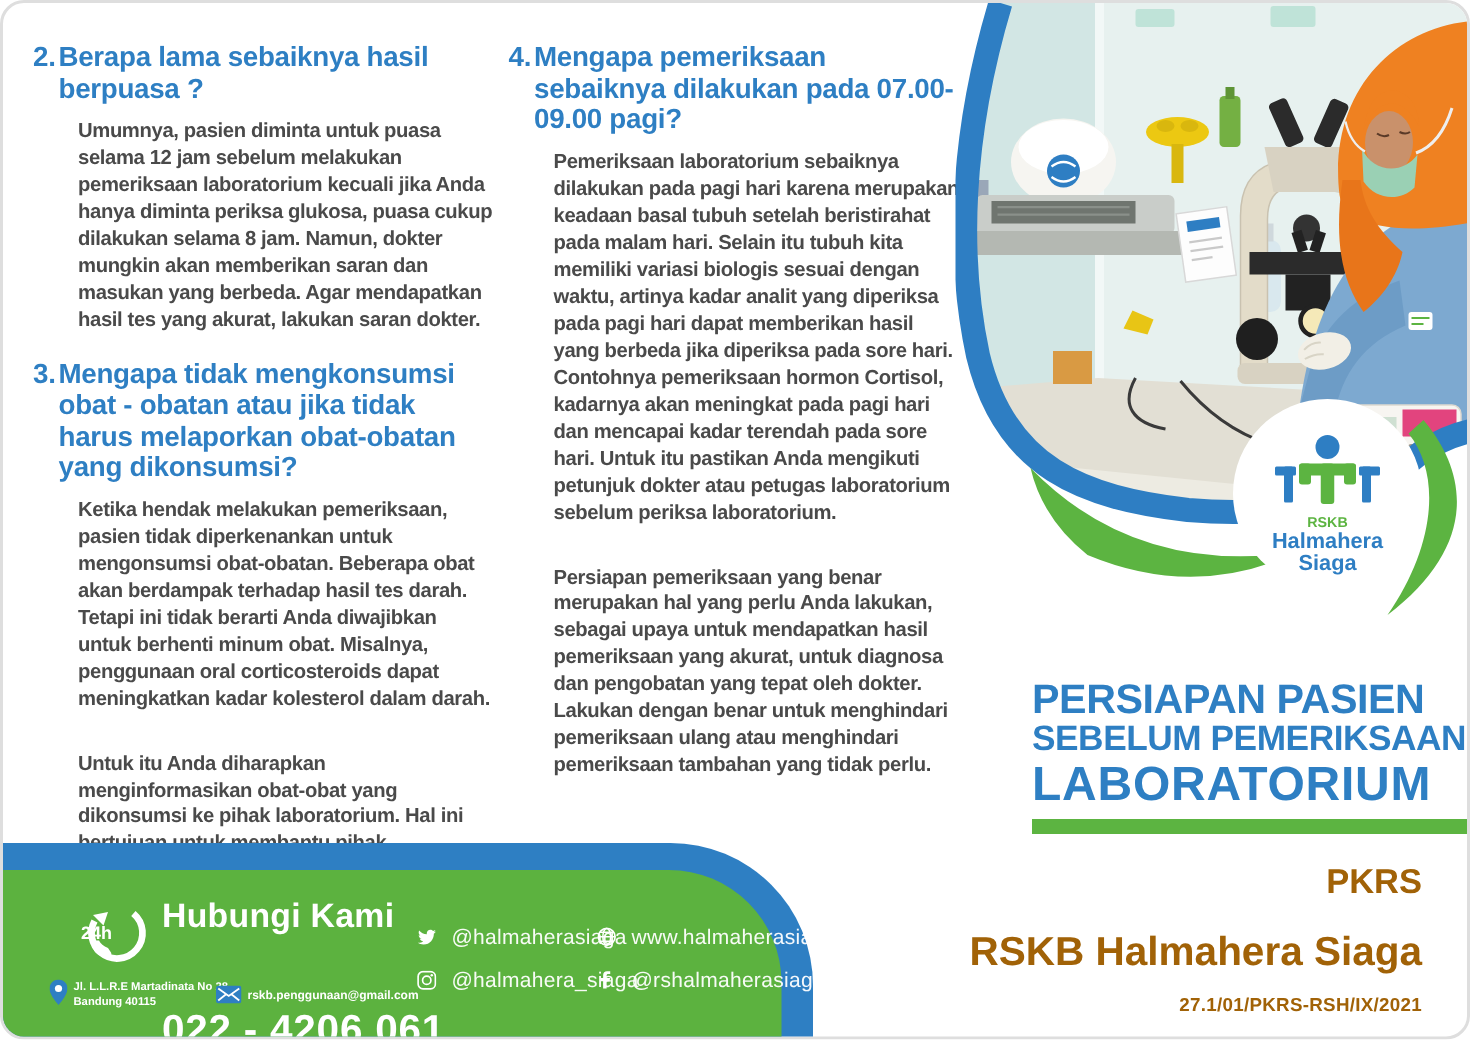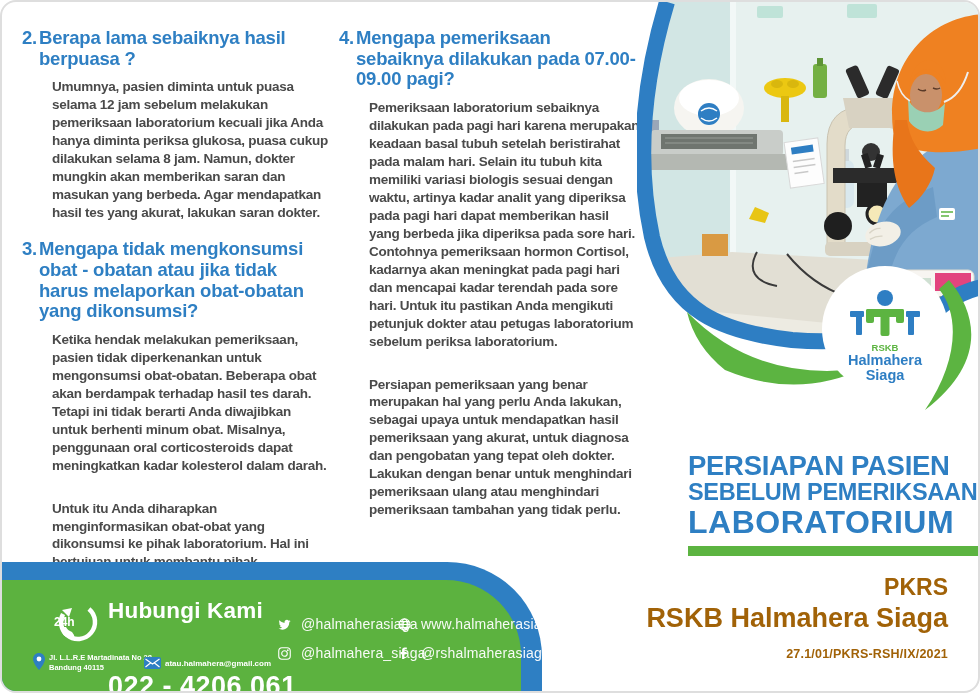--- a/index.html
+++ b/index.html
@@ -28,21 +28,21 @@
   .qa + .qa{margin-top:17px;}
   
   .photo-svg{position:absolute;left:635px;top:0;}
   .title-block{position:absolute;left:686px;top:449px;width:294px;color:#2e7fc3;font-weight:bold;}
   .title-l1{font-size:27.5px;line-height:1.06;letter-spacing:-0.3px;white-space:nowrap;}
   .title-l2{font-size:23.5px;line-height:1.1;letter-spacing:-0.3px;white-space:nowrap;}
   .title-l3{font-size:32px;line-height:1.04;letter-spacing:0.5px;white-space:nowrap;}
   .title-underline{width:294px;height:10px;background:#5cb441;margin-top:7px;}
   .pkrs-block{position:absolute;right:30px;top:572px;text-align:right;color:#a16207;font-weight:bold;}
   .pkrs-dept{font-size:23px;line-height:1.15;}
-  .pkrs-org{font-size:27px;line-height:1.2;margin-top:2px;}
+  .pkrs-org{font-size:27px;line-height:1.2;margin-top:18px;}
   .pkrs-doc{font-size:12.5px;margin-top:12px;letter-spacing:0.2px;}
   
   .footer-blue{
     position:absolute;left:0;top:560px;width:540px;height:133px;
     background:#2e7fc3;border-top-right-radius:95px;
   }
   .footer-green{
     position:absolute;left:0;top:578px;width:519px;height:115px;
     background:#5cb23f;border-top-right-radius:75px;color:#fff;
   }
@@ -249,21 +249,21 @@
     </svg>
     <div class="address">
       <div>Jl. L.L.R.E Martadinata No 28</div>
       <div>Bandung 40115</div>
     </div>
 
     <svg class="mail-icon" width="17" height="12" viewBox="0 0 17 12">
       <rect width="17" height="12" rx="2" fill="#2e7fc3"></rect>
       <path d="M1.5,2 L8.5,7 L15.5,2 M1.5,10 L6.5,6 M15.5,10 L10.5,6" stroke="#ffffff" stroke-width="1.2" fill="none"></path>
     </svg>
-    <div class="email">atau.halmahera@gmail.com</div>
+    <div class="email">rskb.penggunaan@gmail.com</div>
 
     <div class="social">
       <svg class="sicon" viewBox="0 0 16 13">
         <path d="M15.5,2.2c-0.5,0.3-1.1,0.5-1.7,0.6C14.4,2.4,14.9,1.8,15.1,1c-0.6,0.4-1.2,0.6-1.9,0.8C12.6,1.2,11.8,0.8,11,0.8c-1.7,0-3,1.4-3,3c0,0.2,0,0.5,0.1,0.7C5.5,4.4,3.3,3.2,1.8,1.4C1.5,1.9,1.4,2.4,1.4,3c0,1.1,0.5,2,1.4,2.5C2.3,5.5,1.8,5.4,1.4,5.1v0c0,1.5,1,2.7,2.4,3C3.5,8.2,3.2,8.2,2.9,8.2c-0.2,0-0.4,0-0.6-0.1c0.4,1.2,1.5,2.1,2.8,2.1c-1,0.8-2.3,1.3-3.7,1.3c-0.2,0-0.5,0-0.7,0c1.3,0.9,2.9,1.4,4.6,1.4c5.5,0,8.5-4.6,8.5-8.5c0-0.1,0-0.3,0-0.4C14.6,3.6,15.1,2.9,15.5,2.2z" fill="#ffffff"></path>
       </svg>
       <span class="handle">@halmaherasiaga</span>
       <svg class="sicon" viewBox="0 0 14 14">
         <circle cx="7" cy="7" r="6" stroke="#ffffff" stroke-width="1.2" fill="none"></circle>
         <ellipse cx="7" cy="7" rx="2.8" ry="6" stroke="#ffffff" stroke-width="1.1" fill="none"></ellipse>
         <path d="M1,7 h12 M2,3.8 h10 M2,10.2 h10" stroke="#ffffff" stroke-width="1.1"></path>

